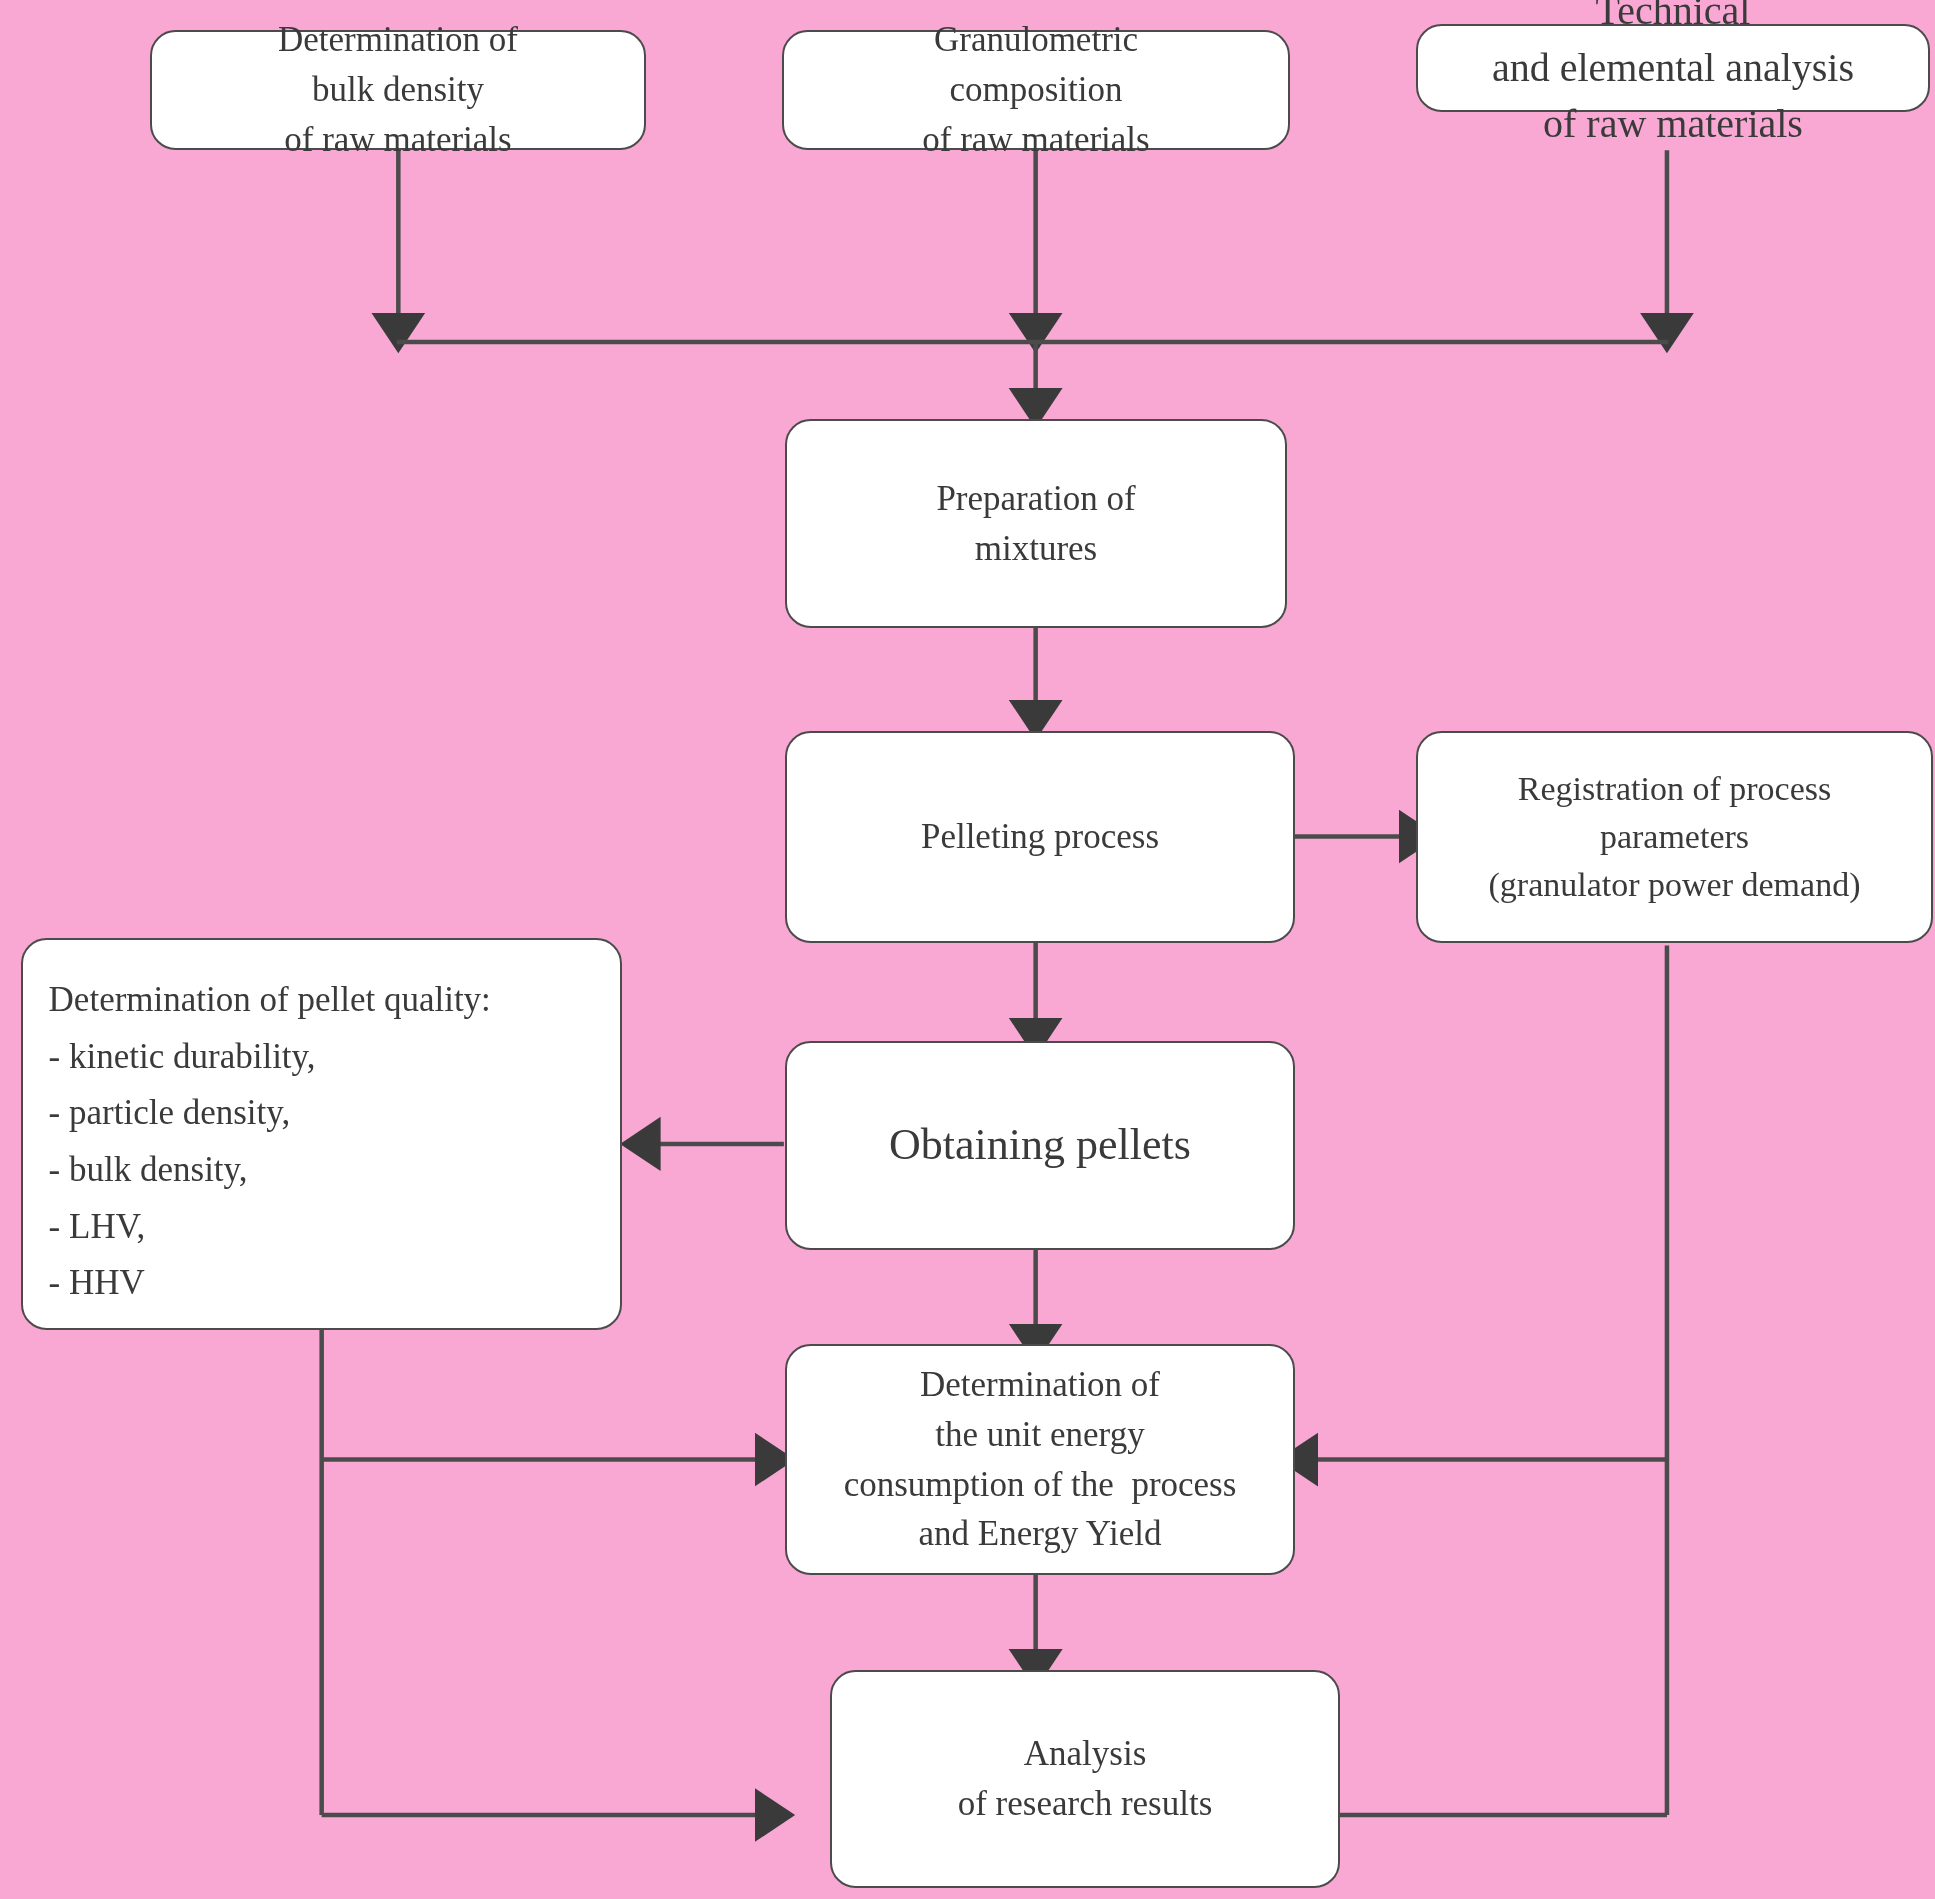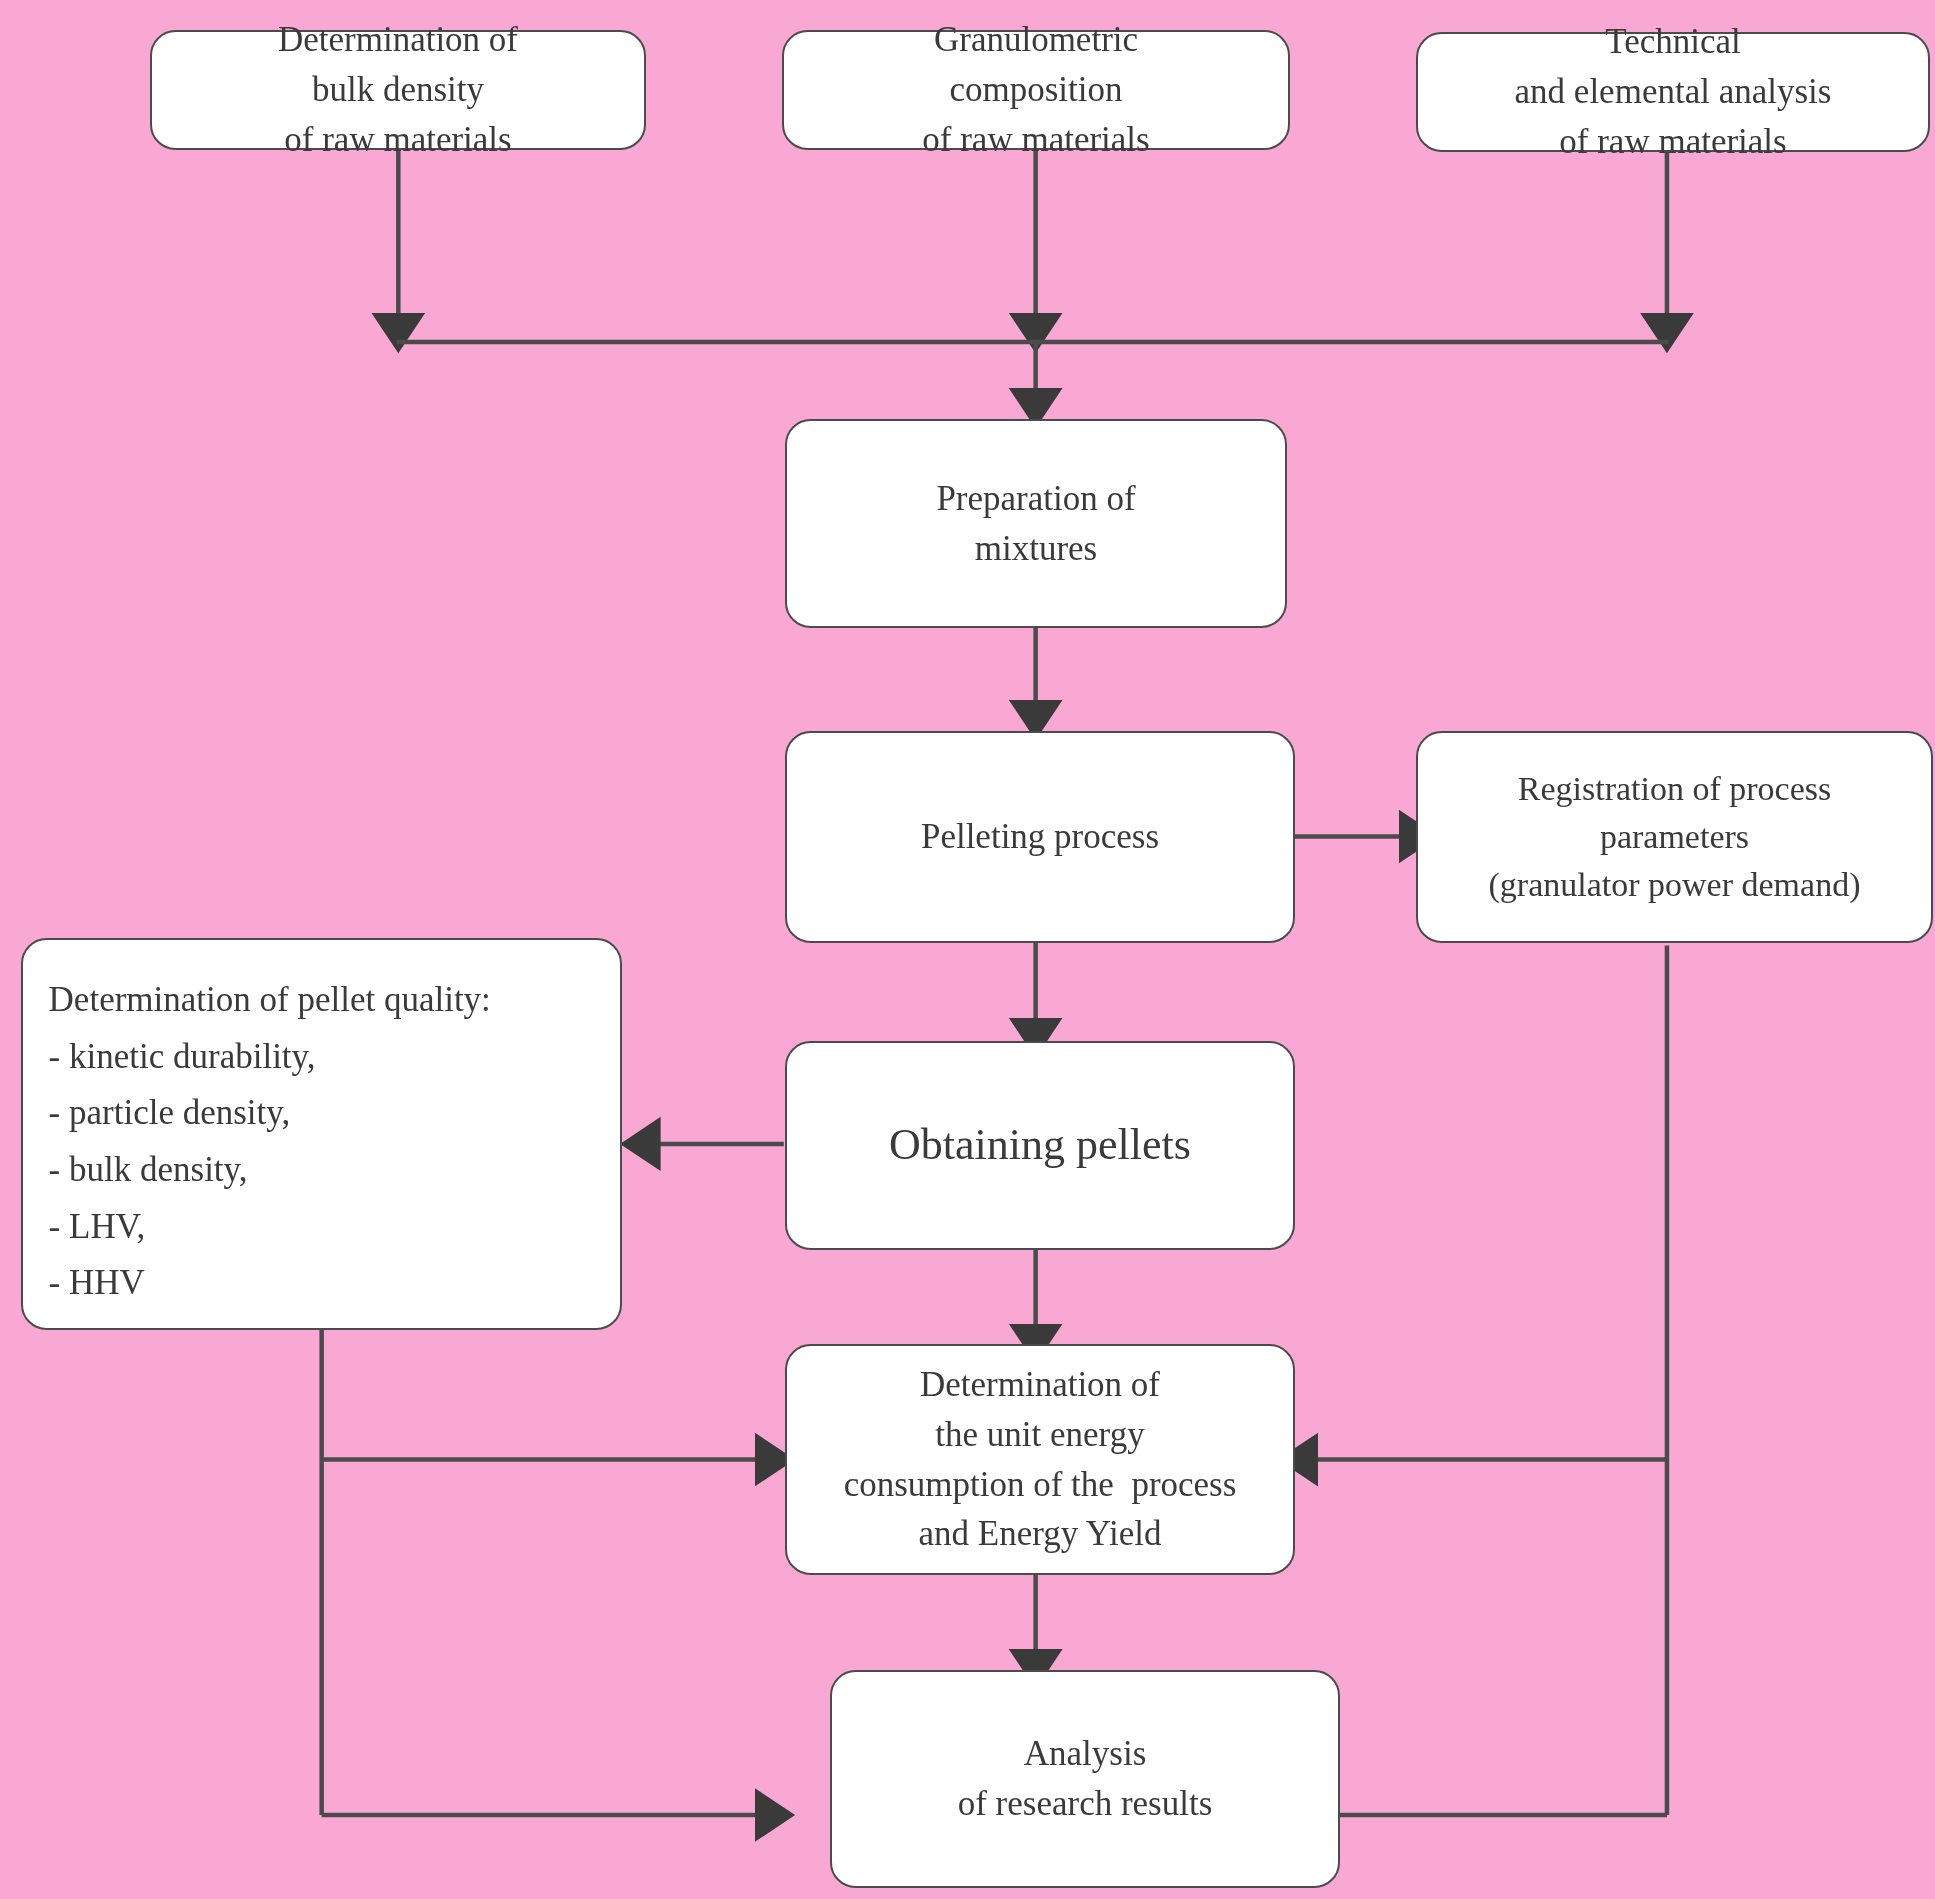--- a/index.html
+++ b/index.html
@@ -97,21 +97,21 @@
     <span class="ln">bulk density</span>
     <span class="ln">of raw materials</span>
   </div>
 
   <div class="node" style="left:782px; top:30px; width:508px; height:120px; font-size:35px;">
     <span class="ln">Granulometric</span>
     <span class="ln">composition</span>
     <span class="ln">of raw materials</span>
   </div>
 
-  <div class="node" style="left:1416px; top:32px; width:514px; height:120px; font-size:35px;">
+  <div class="node" style="left:1416px; top:24px; width:514px; height:88px; font-size:40px;">
     <span class="ln">Technical</span>
     <span class="ln">and elemental analysis</span>
     <span class="ln">of raw materials</span>
   </div>
 
   <div class="node" style="left:785px; top:419px; width:502px; height:209px; font-size:35px;">
     <span class="ln">Preparation of</span>
     <span class="ln">mixtures</span>
   </div>
 

